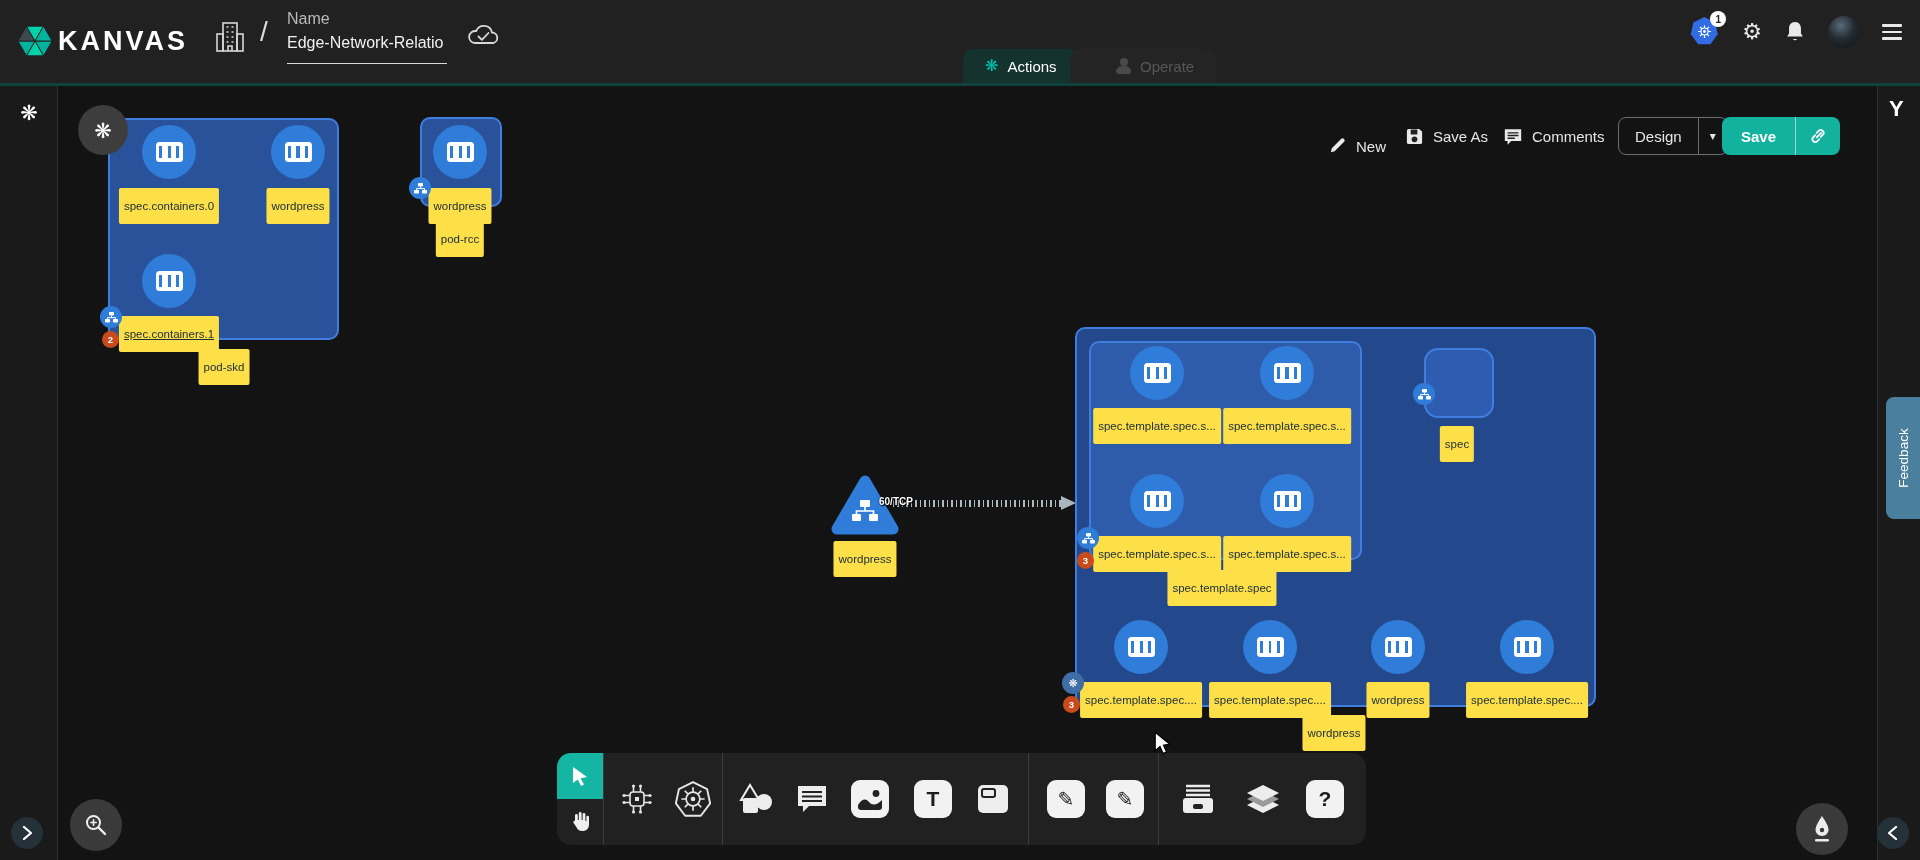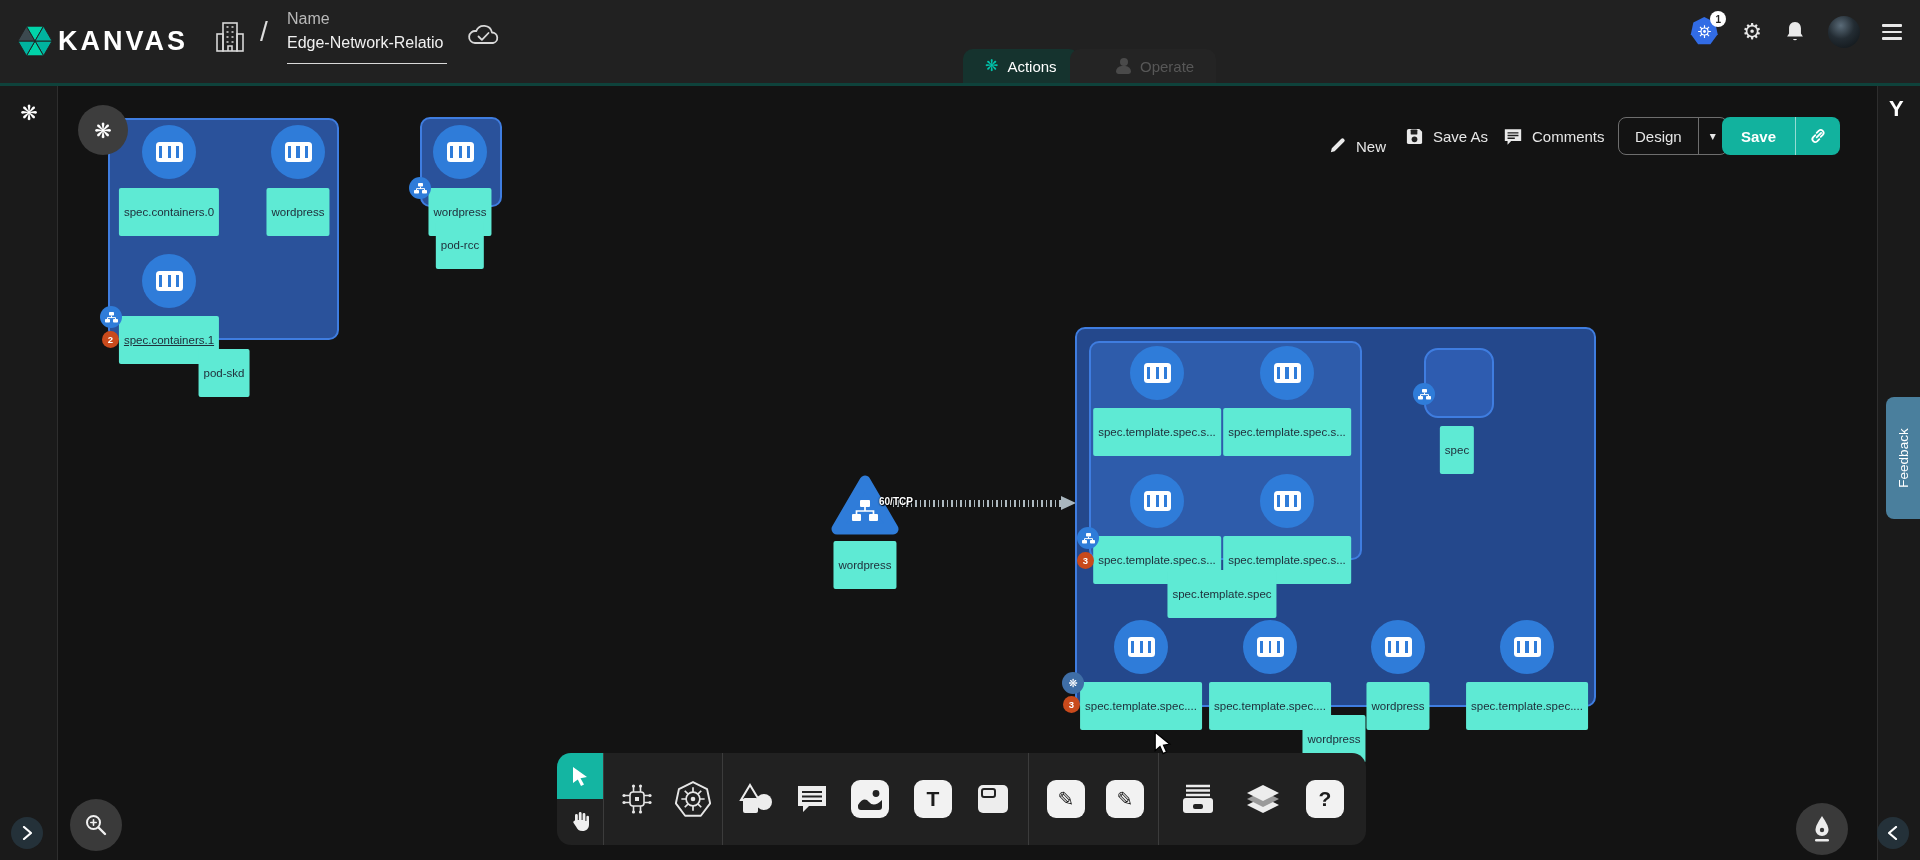--- a/index.html
+++ b/index.html
@@ -57,22 +57,22 @@
   
   .grp{position:absolute;border:2px solid #3F7DE0;border-radius:10px;box-sizing:border-box;}
   .g-pod{background:#2A529B;}
   .g-outer{background:#24488C;}
   .g-inner{background:#2E5CAB;}
   .g-spec{background:#2E5CB0;border-radius:14px;}
   .knode{position:absolute;width:54px;height:54px;border-radius:50%;background:#2F7CD9;display:flex;align-items:center;justify-content:center;}
   .cg{position:relative;width:27px;height:20px;border-radius:3.5px;background:#fff;}
   .cg::after{content:"";position:absolute;left:3.5px;right:3.5px;top:4px;bottom:4px;
              background:repeating-linear-gradient(90deg,#2F7CD9 0 3px,transparent 3px 8.5px);}
-  .lbl{position:absolute;transform:translateX(-50%);background:#5eead4;color:#20303C;font-size:11.5px;
-       padding:18px 5px;border-radius:2px;white-space:nowrap;}
+  .lbl{position:absolute;transform:translateX(-50%);background:#fde047;color:#20303C;font-size:11.5px;
+       padding:12px 5px;border-radius:2px;white-space:nowrap;}
   .bnet{position:absolute;width:22px;height:22px;border-radius:50%;background:#2F7CD9;display:flex;align-items:center;justify-content:center;}
   .bnum{position:absolute;width:17px;height:17px;border-radius:50%;background:#C94A1C;color:#fff;font-size:9.5px;font-weight:700;display:flex;align-items:center;justify-content:center;}
   .bsp{position:absolute;width:22px;height:22px;border-radius:50%;background:#3F6EA6;color:#fff;font-size:11px;display:flex;align-items:center;justify-content:center;}
   .flowerbtn{position:absolute;left:78px;top:105px;width:50px;height:50px;border-radius:50%;background:#3D3D3D;display:flex;align-items:center;justify-content:center;z-index:5;}
   .edge{position:absolute;left:893px;top:500px;width:170px;height:7px;
         background:repeating-linear-gradient(90deg,#B6C2C9 0 1.5px,transparent 1.5px 4.5px);opacity:.95;}
   .edge-arrow{position:absolute;left:1061px;top:496px;width:0;height:0;
         border-left:15px solid #A9B6BE;border-top:7.5px solid transparent;border-bottom:7.5px solid transparent;}
   .edge-label{position:absolute;left:879px;top:496px;font-size:10px;font-weight:700;color:#fff;
         text-shadow:0 0 2px #000,1px 1px 1px #000;}

